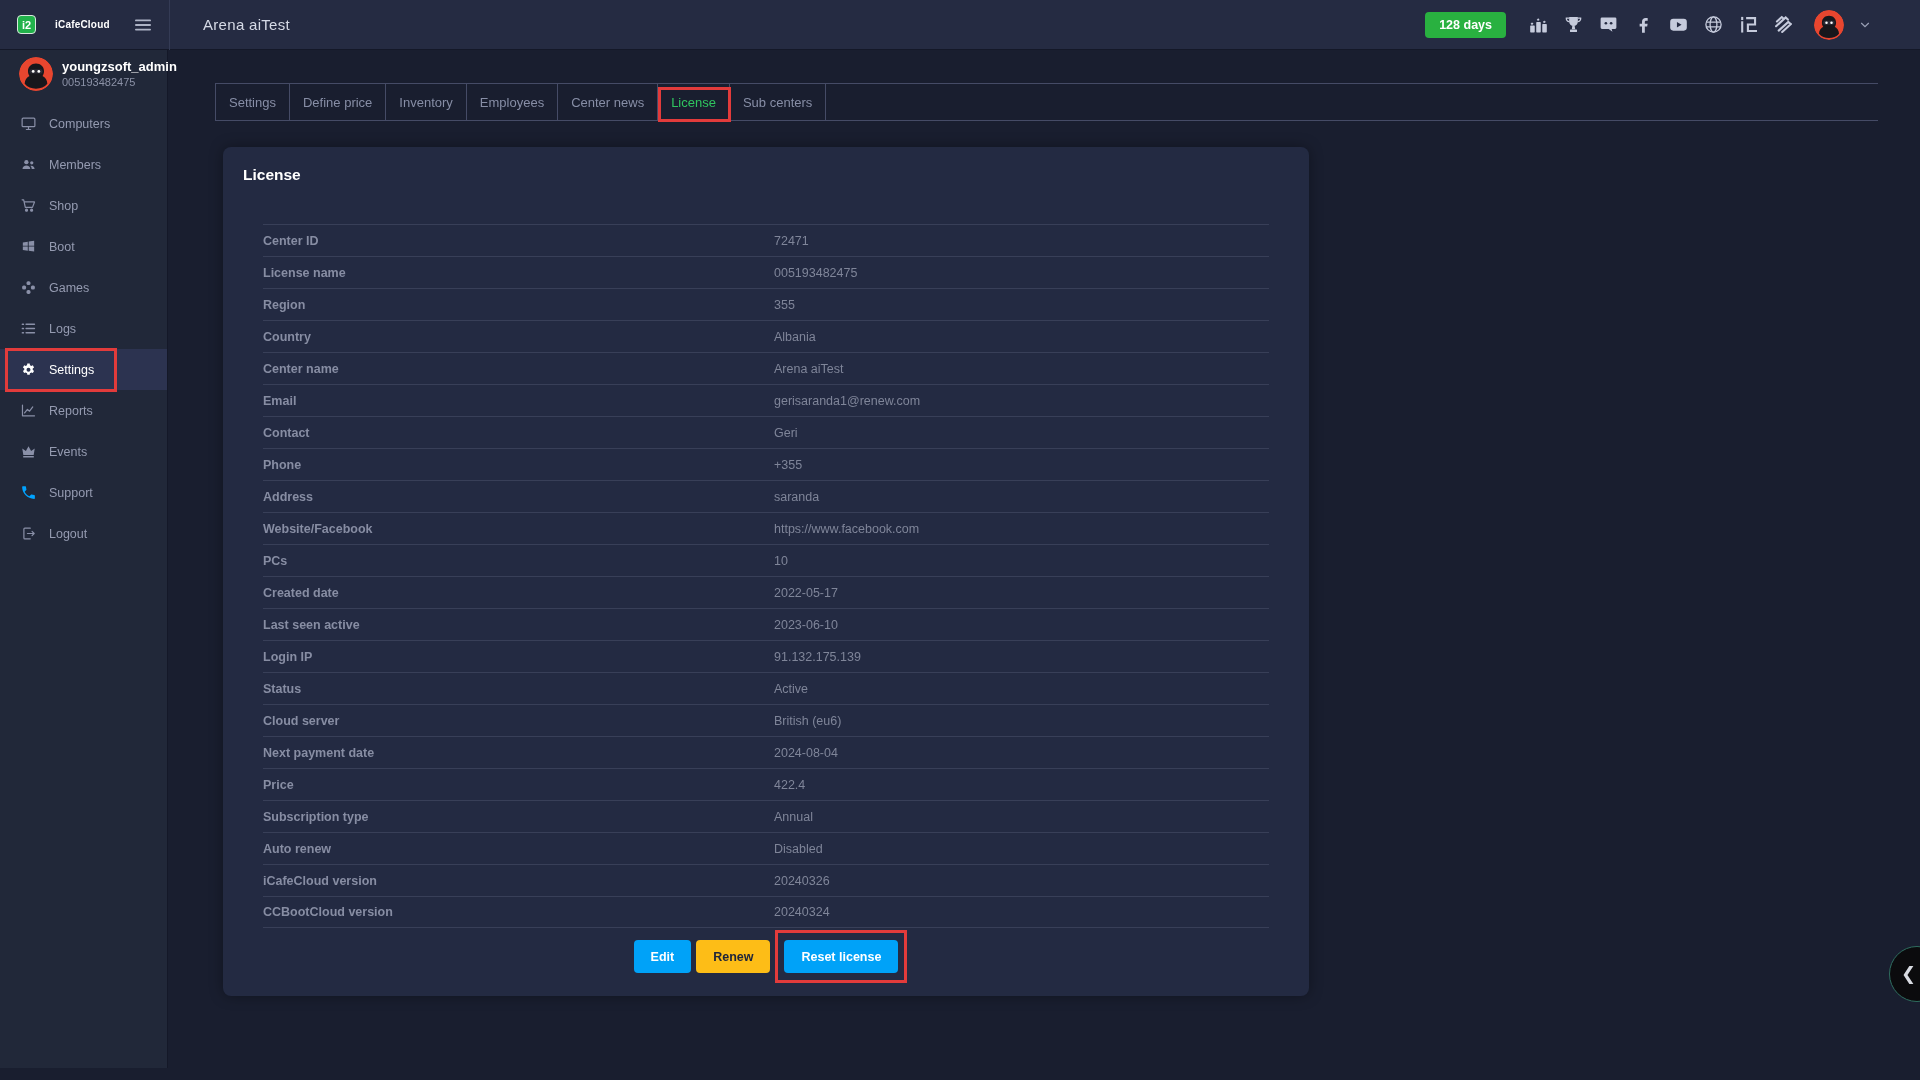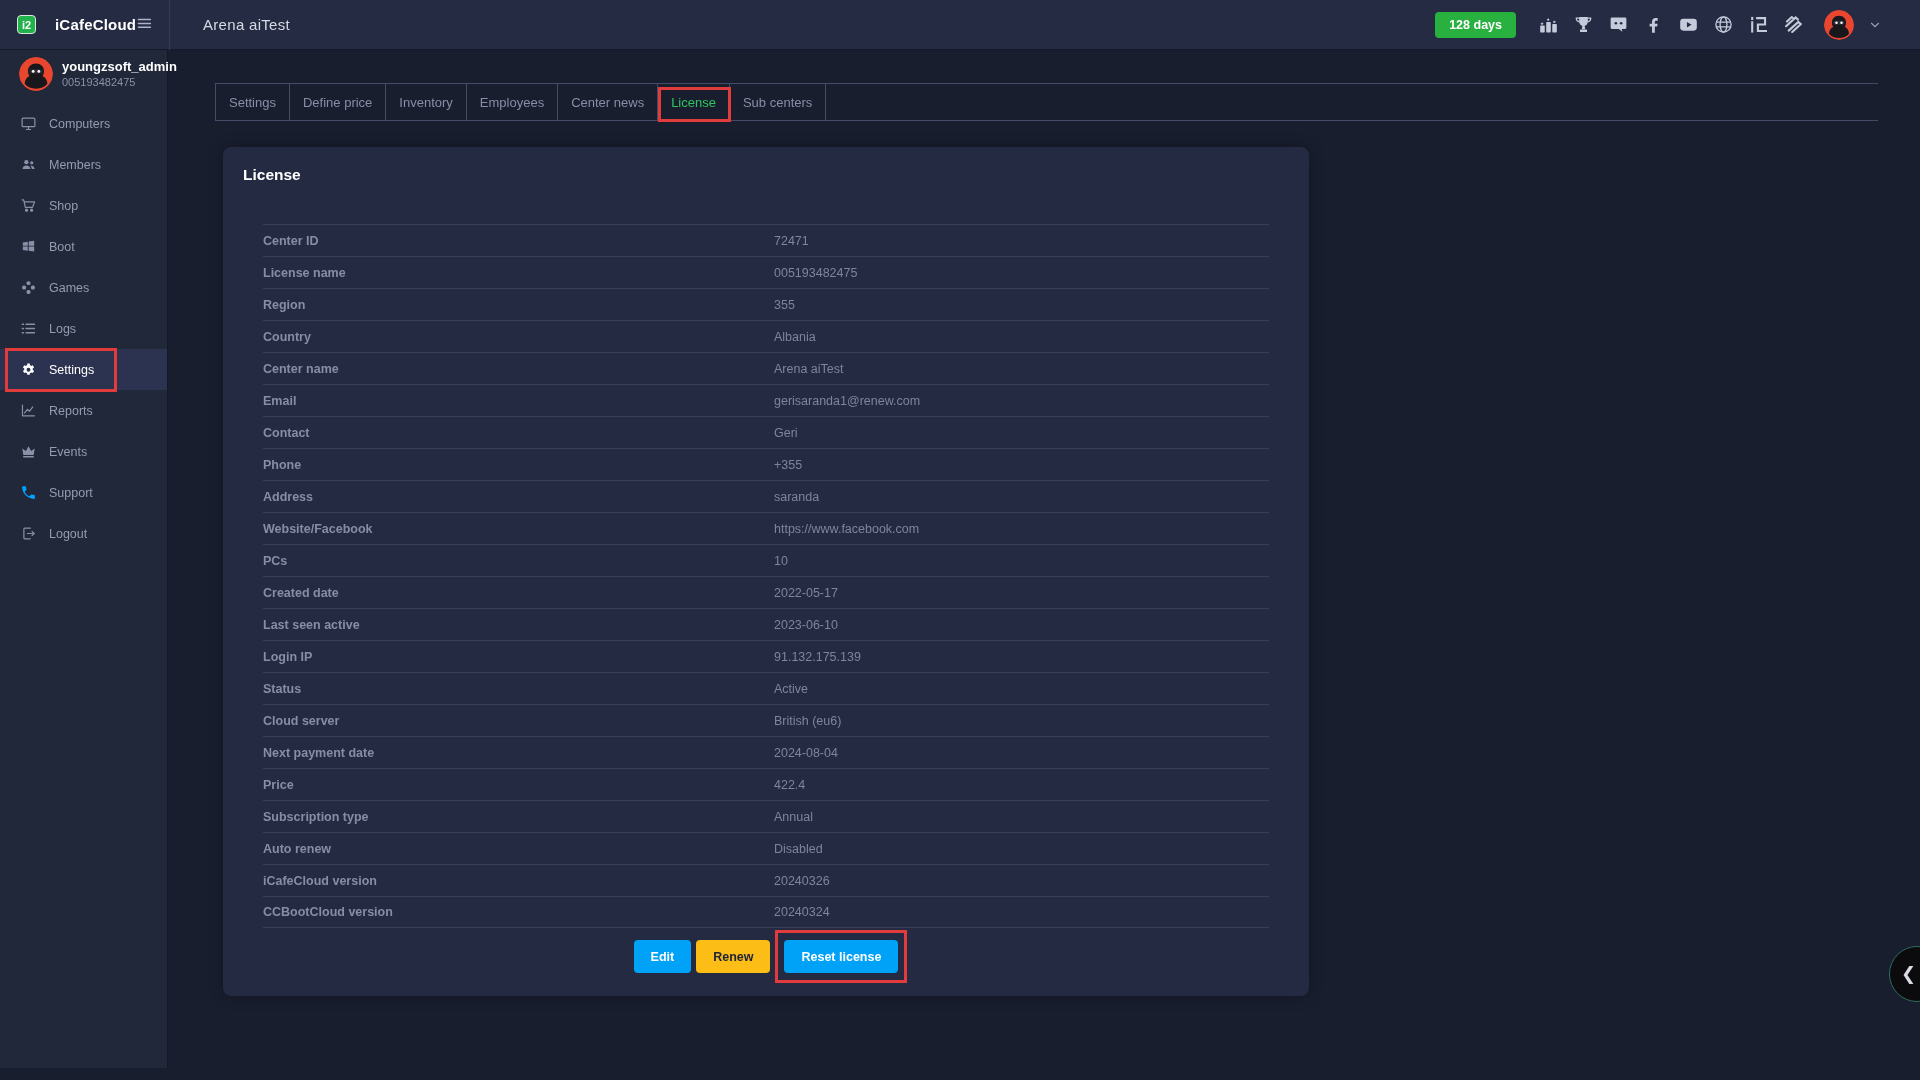--- a/index.html
+++ b/index.html
@@ -20,24 +20,24 @@
     width:170px; height:50px; flex:0 0 170px; display:flex; align-items:center;
     justify-content:space-between; padding:0 16px 0 17px;
     border-right:1px solid #343b55;
   }
   .logo-wrap { display:flex; align-items:center; gap:19px; }
   .logo-mark {
     width:19px; height:19px; border-radius:4px; background:#21b24b;
     display:flex; align-items:center; justify-content:center;
     color:#fff; font-size:11px; font-weight:bold; border:1px solid #d9e8de;
   }
-  .logo-text { color:#fff; font-size:15px; font-weight:bold; letter-spacing:.2px; }
+  .logo-text { color:#fff; font-size:10px; font-weight:bold; letter-spacing:.2px; }
   .hamburger { width:20px; height:20px; color:#aeb4c6; cursor:pointer; }
   .page-title { margin-left:33px; font-size:15px; color:#d6dae6; letter-spacing:.3px; }
-  .header-right { margin-left:auto; display:flex; align-items:center; gap:14px; padding-right:38px; }
+  .header-right { margin-left:auto; display:flex; align-items:center; gap:14px; padding-right:48px; }
   .days-badge {
     background:var(--accent-green,#29b140); color:#fff; font-size:12.5px; font-weight:bold;
     padding:6px 14px; border-radius:4px; margin-right:8px; cursor:pointer;
   }
   .hicon { width:21px; height:21px; color:#c6cbdc; cursor:pointer; display:inline-block; }
   .hicon svg { width:100%; height:100%; display:block; }
   .avatar-small { width:30px; height:30px; border-radius:50%; overflow:hidden; margin-left:6px; cursor:pointer; }
   .avatar-small svg { width:100%; height:100%; display:block; }
   .chev-down { width:14px; height:14px; color:#9aa0b5; cursor:pointer; }
   

